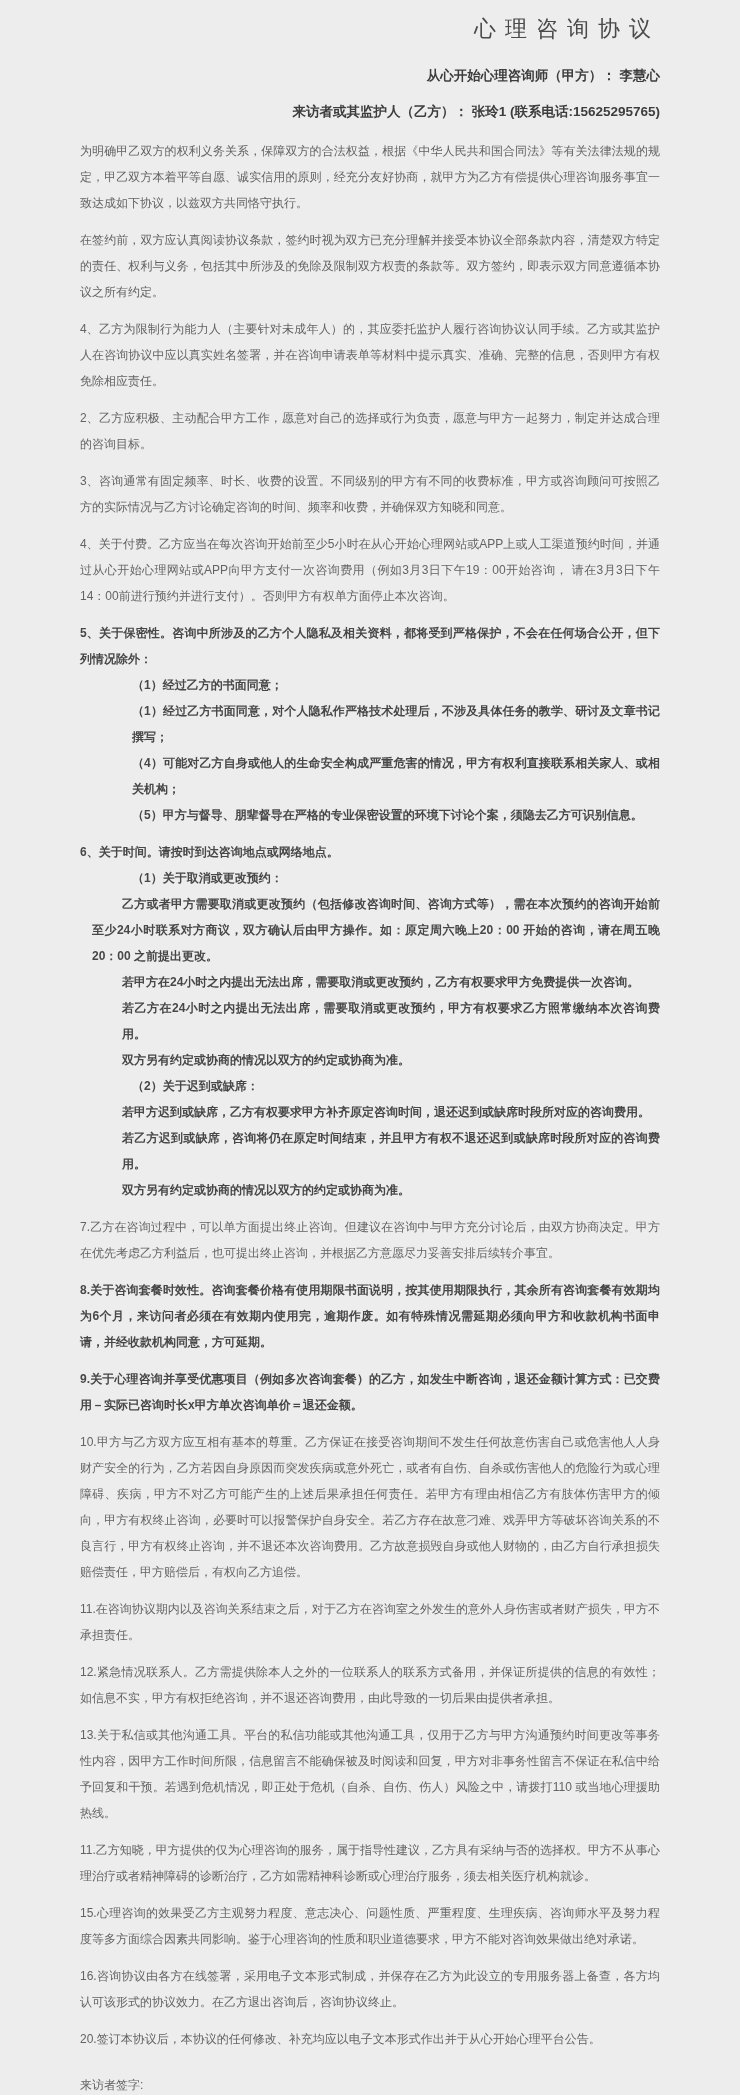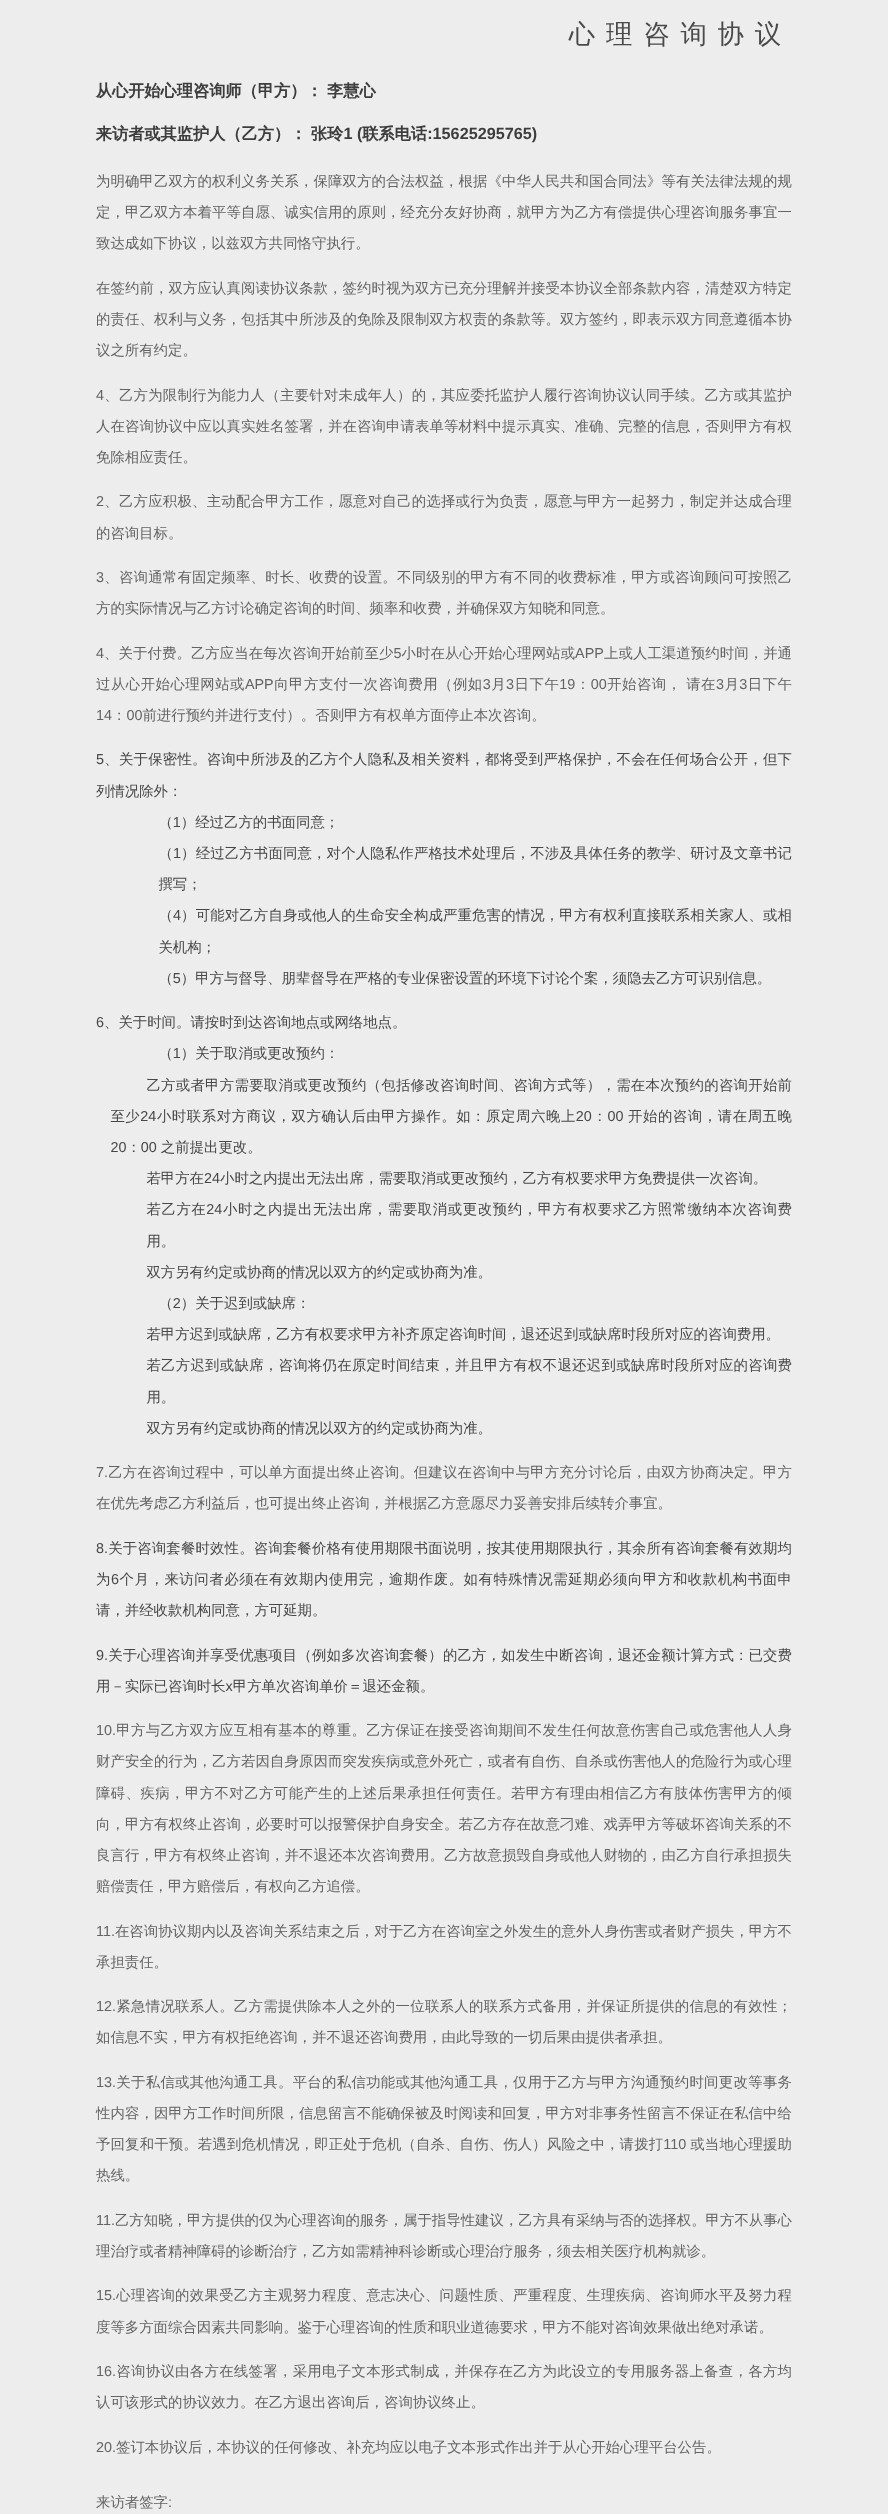--- a/index.html
+++ b/index.html
@@ -8,26 +8,26 @@
     background:#ededee;
     font-family:"Liberation Sans","DejaVu Sans",sans-serif;
     color:#666;
   }
   .page{padding:6px 80px 0 80px;}
   .title{
     text-align:right;font-size:22px;font-weight:400;color:#4a4a4a;
     letter-spacing:9px;padding-left:9px;margin:8px 0 22px 0;line-height:30px;
   }
   .party{
-    font-size:13.5px;font-weight:700;color:#3d3d3d;margin:16px 0;line-height:20px;
+    font-size:13.5px;font-weight:700;color:#3d3d3d;margin:16px 0;line-height:20px;text-align:right;
   }
   .blk{
     font-size:12px;line-height:26px;margin:11px 0;text-align:justify;color:#636363;
   }
-  .b{font-weight:400;color:#474747;}
+  .b{font-weight:700;color:#474747;}
   .m0{margin-top:0;margin-bottom:0;margin-left:12px;}
   .mb0{margin-bottom:0;}
   .ind-a{padding-left:40px;}
   .ind-b{padding-left:30px;}
   .ind-c{text-indent:30px;}
   .sig-label{font-size:12px;color:#636363;margin-top:20px;line-height:26px;}
 </style>
 </head>
 <body>
 

